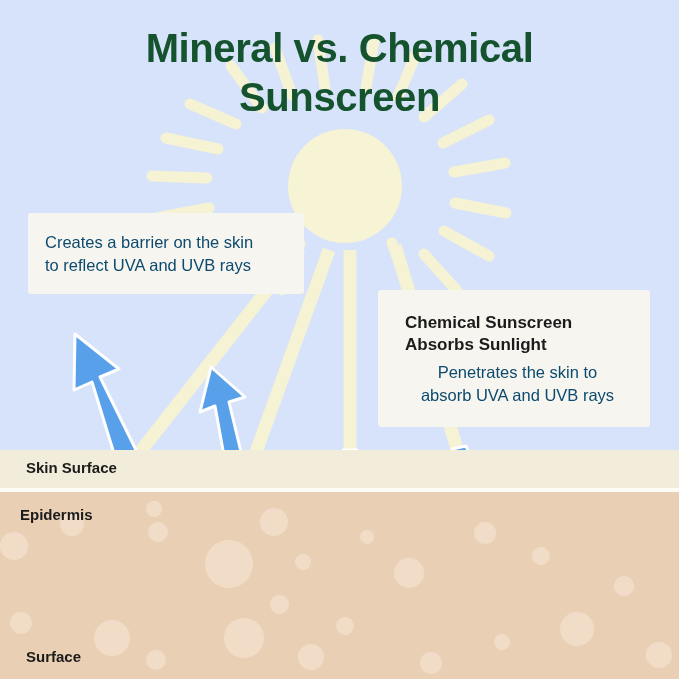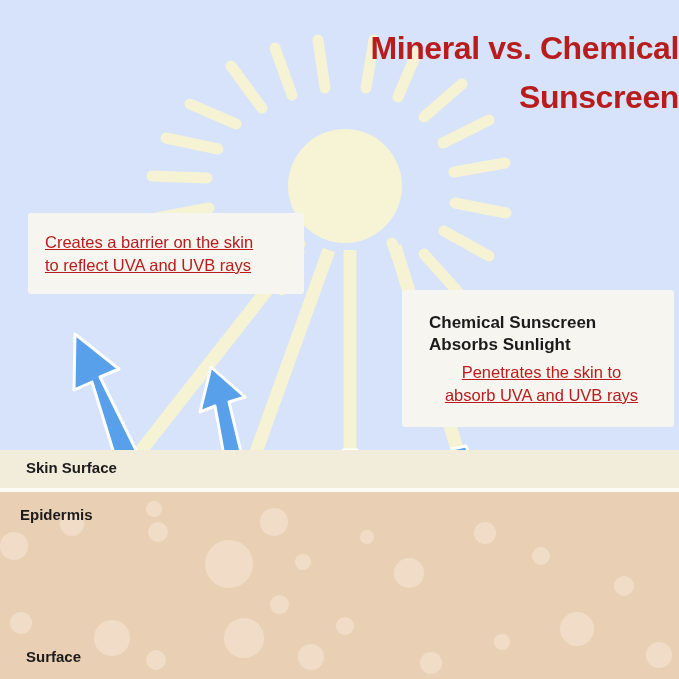--- a/index.html
+++ b/index.html
@@ -59,25 +59,25 @@
     width: 679px; height: 679px;
     pointer-events: none;
   }
 
   
   .title {
     position: absolute;
     left: 0;
     top: 24px;
     width: 679px;
-    text-align: right;
-    font-size: 32px;
+    text-align: center;
+    font-size: 40px;
     line-height: 49px;
     font-weight: 700;
-    color: #b91c1c;
+    color: #14532d;
     letter-spacing: -0.4px;
     white-space: pre-line;
   }
 
   
   .callout {
     position: absolute;
     background: #f7f5ef;
     border-radius: 3px;
     box-sizing: border-box;
@@ -87,38 +87,36 @@
     top: 213px;
     width: 276px;
     padding: 18px 20px 17px 17px;
   }
   .callout-right {
     left: 378px;
     top: 290px;
     width: 272px;
     padding: 22px 20px 20px 27px;
     text-align: center;
-    margin-left: 24px;
   }
   .callout-heading {
     font-size: 17px;
     line-height: 22px;
     font-weight: 700;
     color: #1b1b1b;
     white-space: pre-line;
     margin: 0 0 5px 0;
   }
   .callout-body {
     font-size: 16.5px;
     line-height: 23px;
     font-weight: 400;
-    color: #b91c1c;
+    color: #0c4a6e;
     white-space: pre-line;
     margin: 0;
-    text-decoration: underline;
   }
   .callout-right .callout-heading { text-align: left; }
   .callout-right .callout-body { text-align: center; }
 
   
   .layer-label {
     position: absolute;
     font-size: 15px;
     font-weight: 700;
     color: #1b1b1b;

